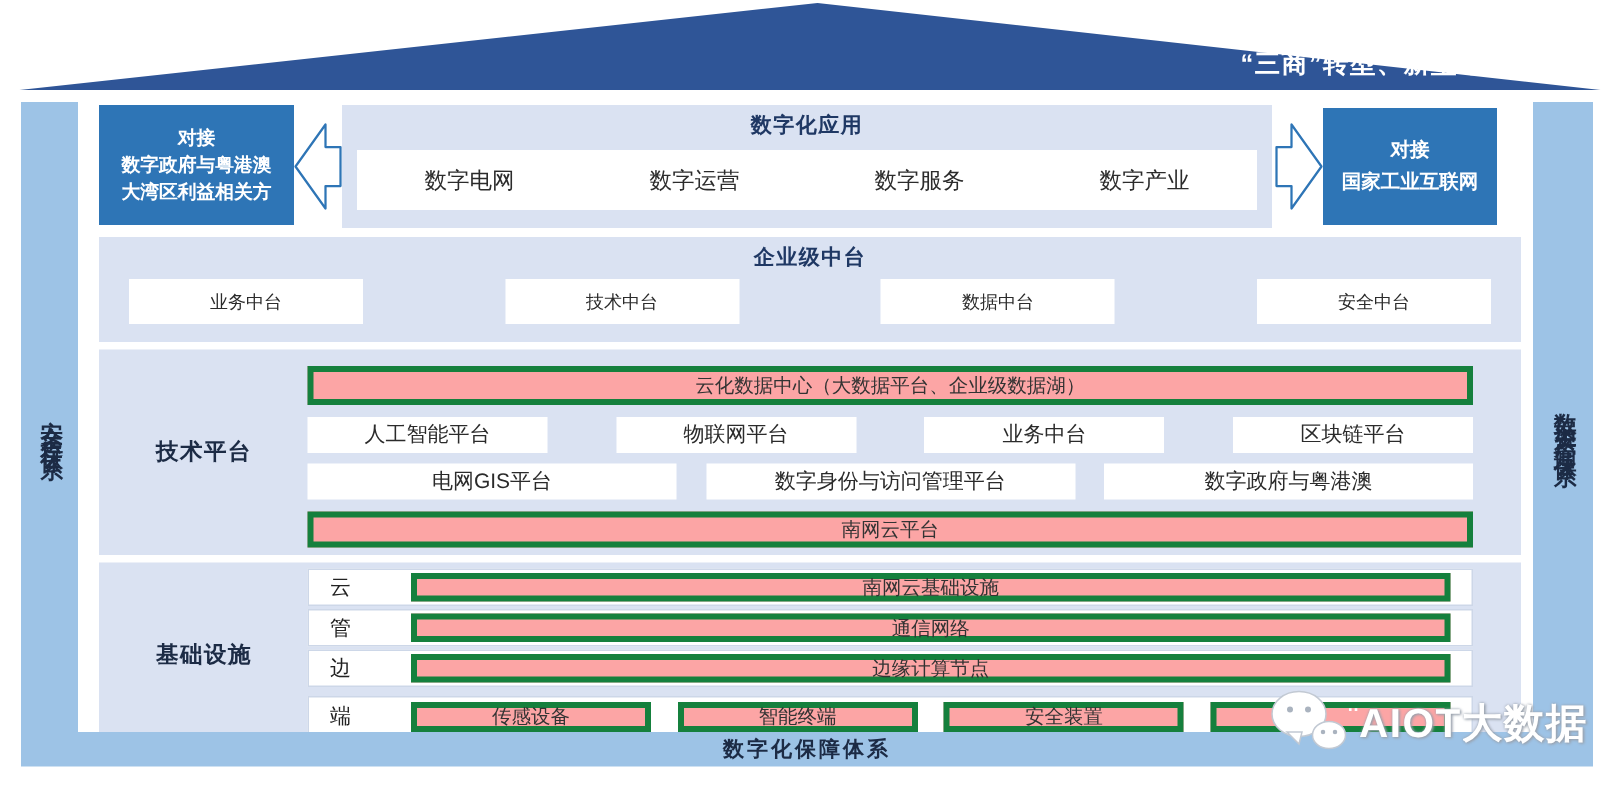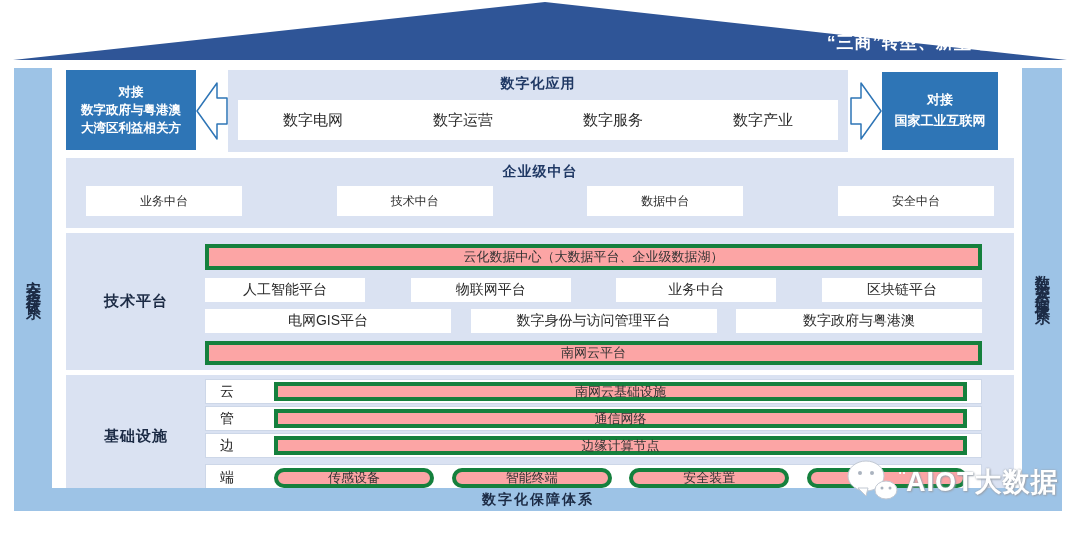--- a/index.html
+++ b/index.html
@@ -83,21 +83,21 @@
     position:absolute; left:0; width:100%; height:25px;
     background:#ffffff; border:1px solid #cdd7e8; box-sizing:border-box;
     display:flex; align-items:center;
   }
   .infra-row-0 { top:4px; } .infra-row-1 { top:31px; } .infra-row-2 { top:58px; }
   .infra-row-3 { top:89px; height:27px; }
   .rowtag { width:68px; padding-left:14px; box-sizing:border-box;
             color:#222222; font-size:14px; flex:0 0 auto; }
   .infra-bar { flex:1; height:19px; margin-right:14px; }
   .end-boxes { flex:1; display:flex; justify-content:space-between; margin-right:14px; }
-  .end-boxes .gbox { width:160px; height:20px;border-radius:10px; }
+  .end-boxes .gbox { width:160px; height:20px; }
   
   .watermark {
     position:absolute; left:842px; top:458px; display:flex; align-items:center;
     z-index:5;
   }
   .watermark-text {
     color:#ffffff; font-size:27px; font-weight:bold; letter-spacing:1px;
     text-shadow:0 0 2px #9aa2ad, 1px 1px 2px #9aa2ad;
   }
 </style>

